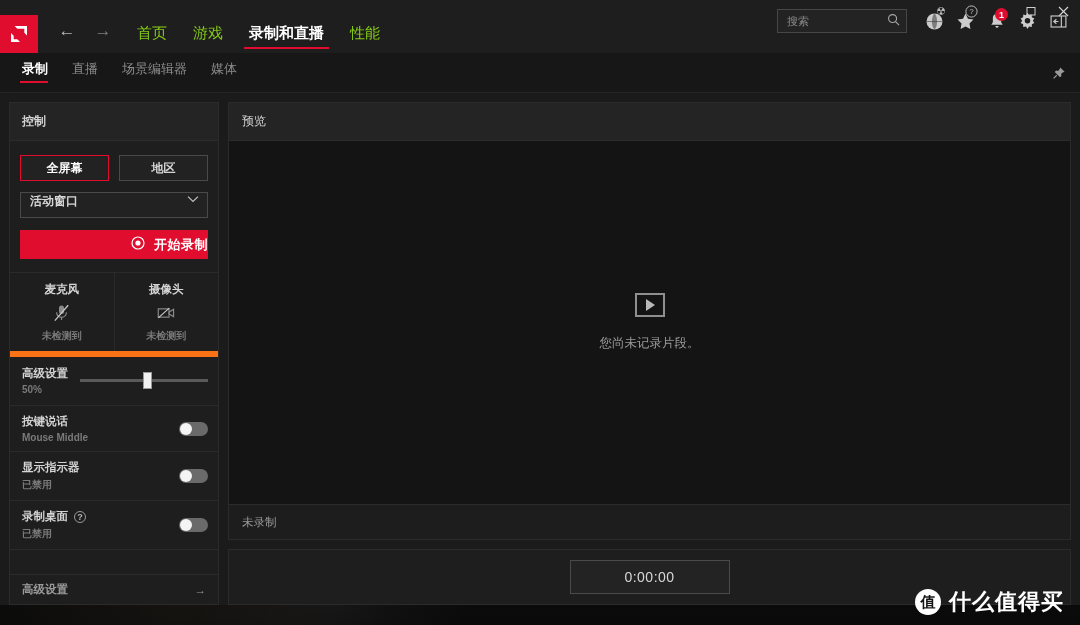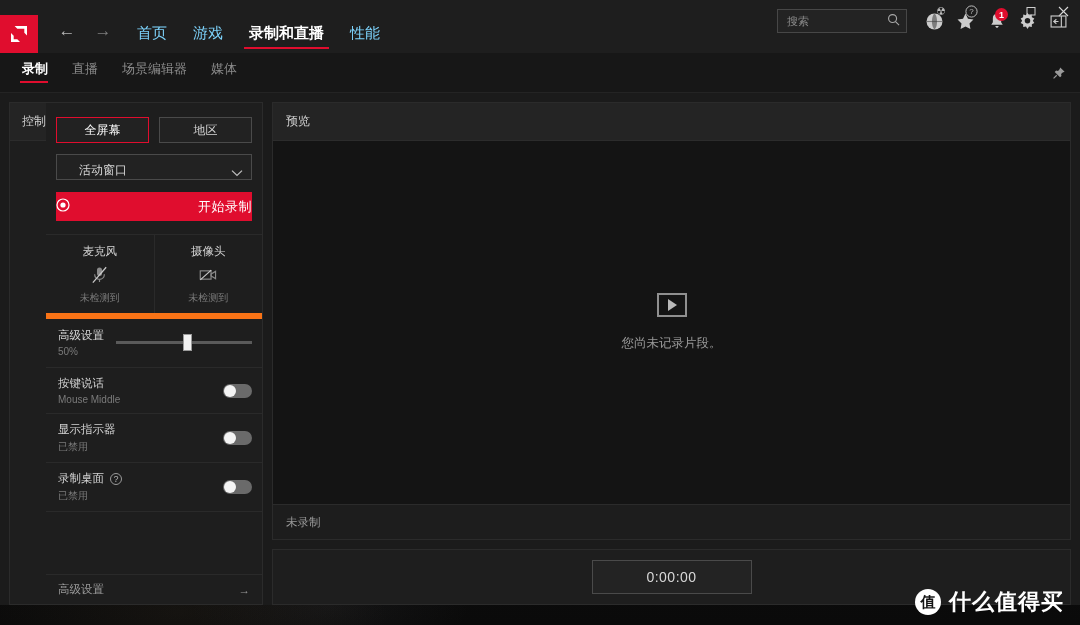--- a/index.html
+++ b/index.html
@@ -64,21 +64,21 @@
 
   .main-tabs {
     display: flex; align-items: flex-end;
     gap: 0;
     padding-bottom: 4px;
   }
   .main-tab {
     position: relative;
     padding: 0 13px 9px 13px;
     font-size: 15px;
-    color: #7dd3fc;
+    color: #84cc16;
     line-height: 1;
     white-space: nowrap;
   }
   .main-tab.active { color: #ffffff; font-weight: bold; }
   .main-tab.active::after {
     content: "";
     position: absolute;
     left: 8px; right: 8px; bottom: 0;
     height: 2px; background: #e00d2e;
   }
@@ -170,25 +170,26 @@
     flex: 1 1 auto;
     display: flex;
     padding: 9px 9px 0 9px;
     gap: 9px;
     background: #1b1b1b;
     min-height: 0;
   }
 
   
   .panel-left {
-    width: 254px;
+    width: 210px;
     background: #1e1e1e;
     border: 1px solid #2b2b2b;
-    display: flex; flex-direction: row;
-    flex: 0 0 auto;
+    display: flex; flex-direction: column;
+    flex: 0 0 auto;
+    font-weight: bold;
   }
   .panel-head {
     height: 38px;
     background: #242424;
     display: flex; align-items: center;
     padding-left: 12px;
     font-size: 12px; color: #d2d2d2;
     border-bottom: 1px solid #2c2c2c;
     flex: 0 0 auto;
   }
@@ -211,34 +212,34 @@
   .seg-btn.sel {
     border-color: #e00d2e;
     color: #ffffff;
   }
 
   .dropdown {
     margin: 11px 10px 0 10px;
     height: 26px;
     border: 1px solid #4a4a4a;
     background: #222222;
-    display: flex; align-items: flex-end;
-    padding: 0 8px 0 22px;
+    display: flex; align-items: flex-start;
+    padding: 0 8px 0 9px;
     color: #d6d6d6; font-size: 12px;
   }
   .dropdown .dv { flex: 1 1 auto; }
   .chev { color: #b9b9b9; font-size: 11px; }
 
   .rec-btn {
     margin: 12px 10px 0 10px;
     height: 29px;
     background: #e00d2e;
     color: #ffffff;
     font-size: 13px;
-    display: flex; align-items: center; justify-content: space-between;
+    display: flex; align-items: center; justify-content: flex-end;
     gap: 9px;
   }
   .rec-btn .lbl { letter-spacing: .5px; }
 
   .devices {
     display: flex;
     margin-top: 13px;
     border-top: 1px solid #2a2a2a;
     border-bottom: 6px solid #f97316;
   }

